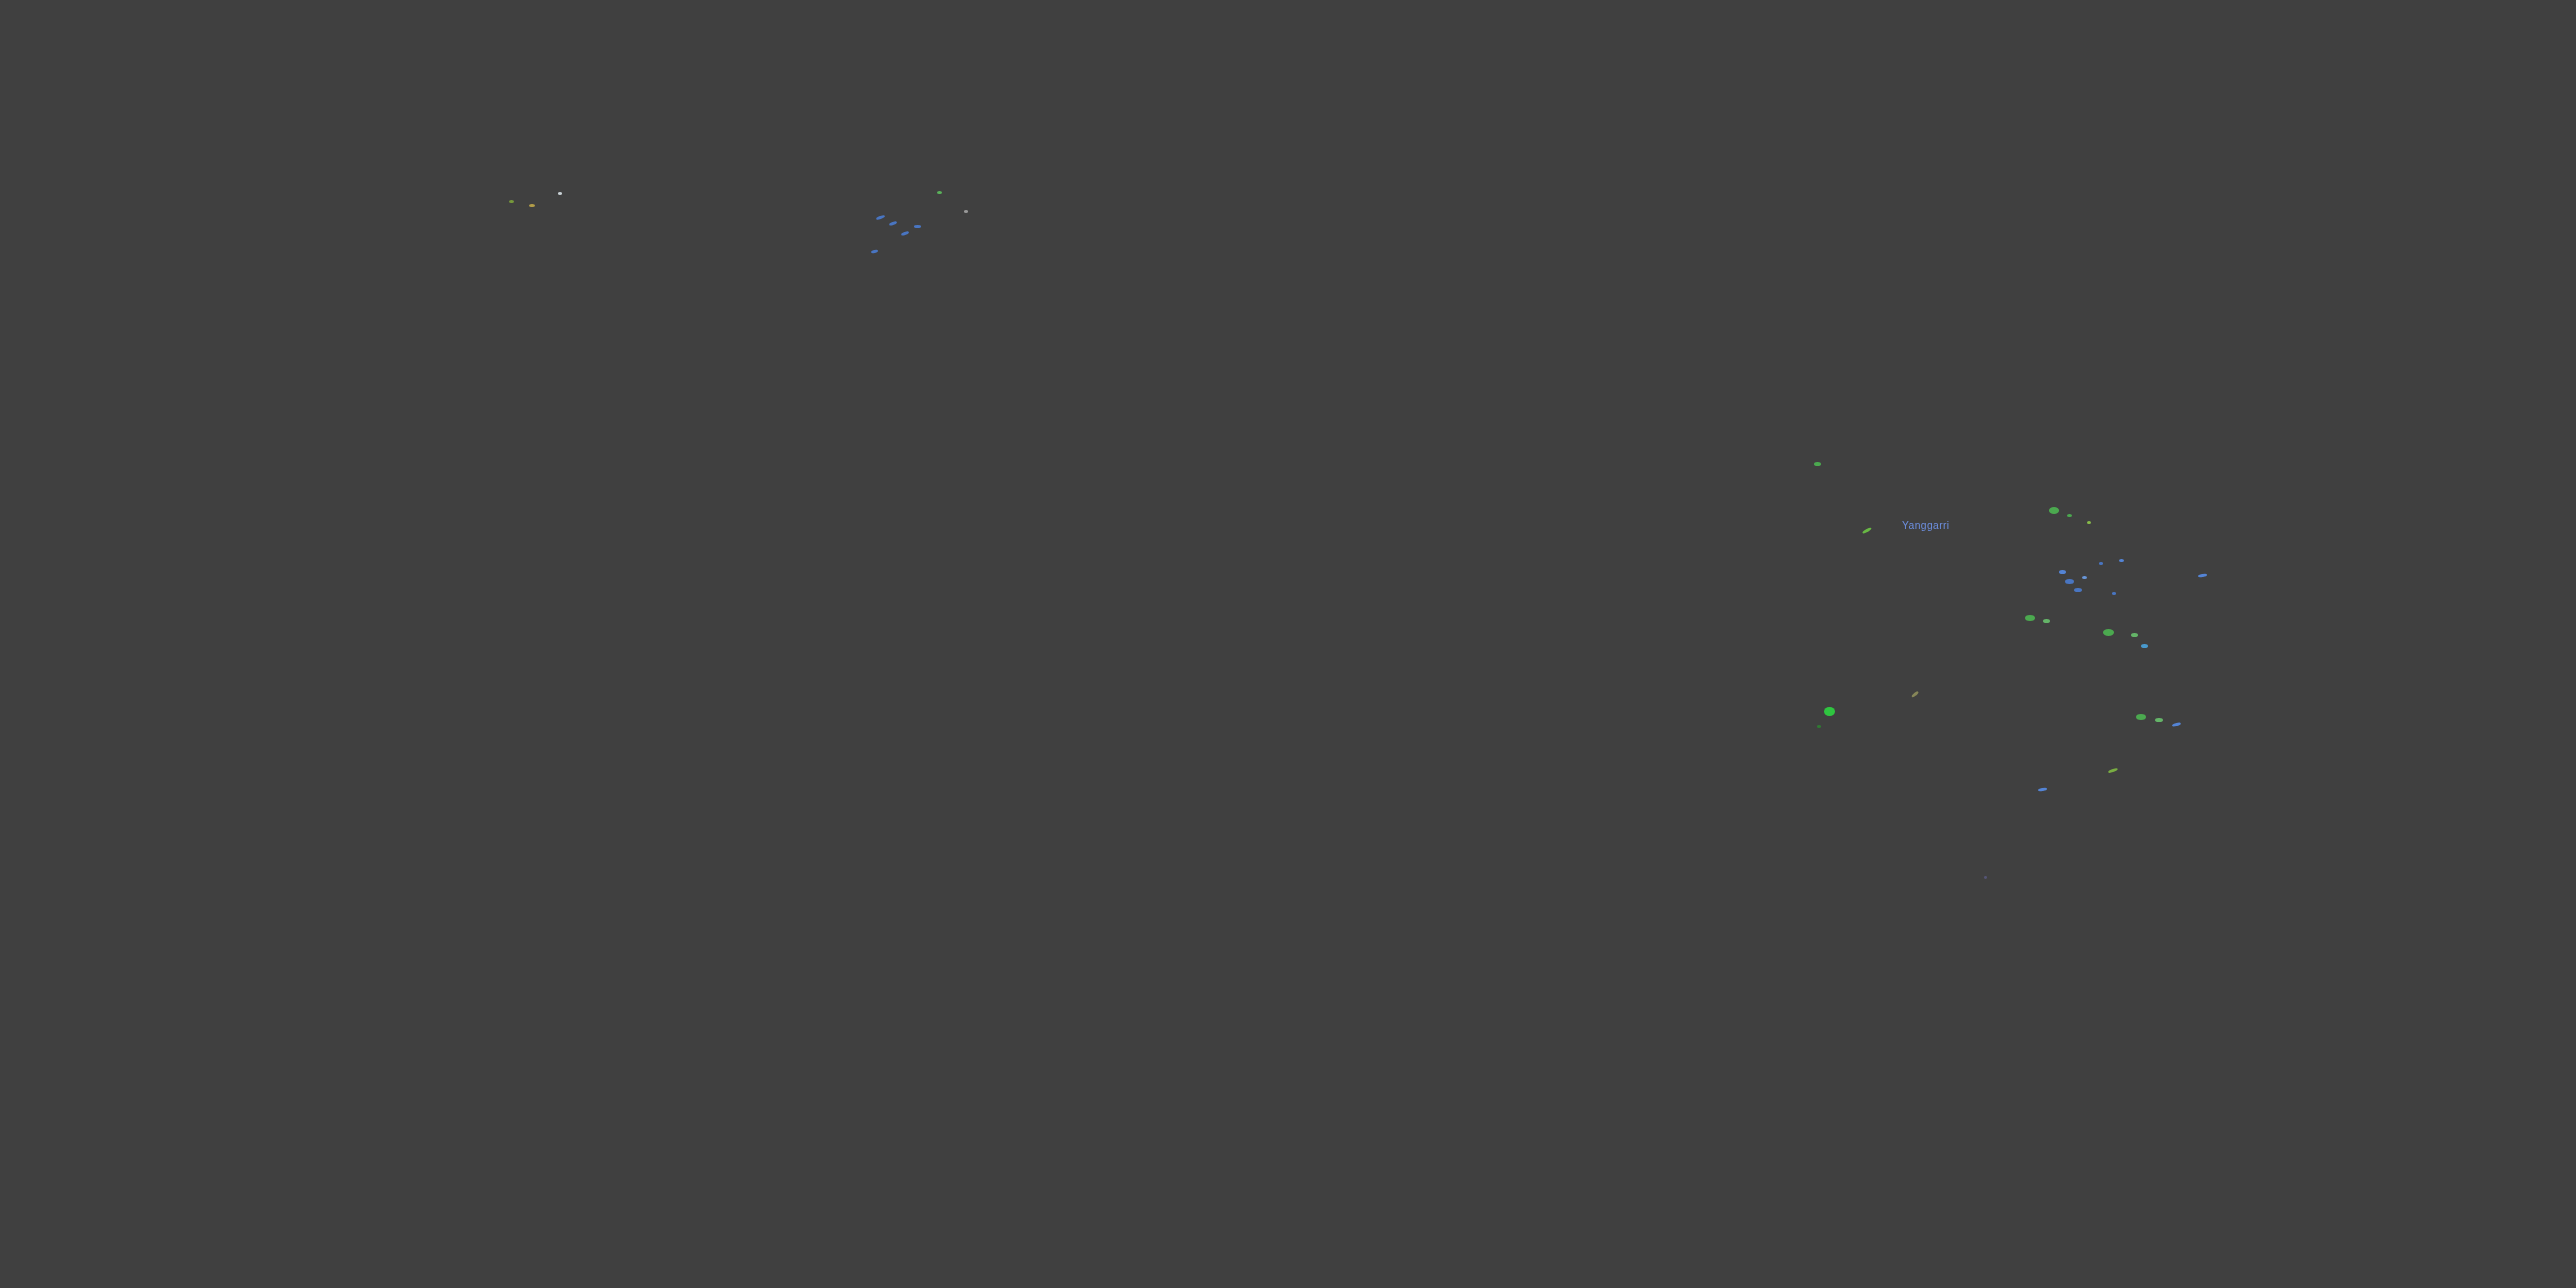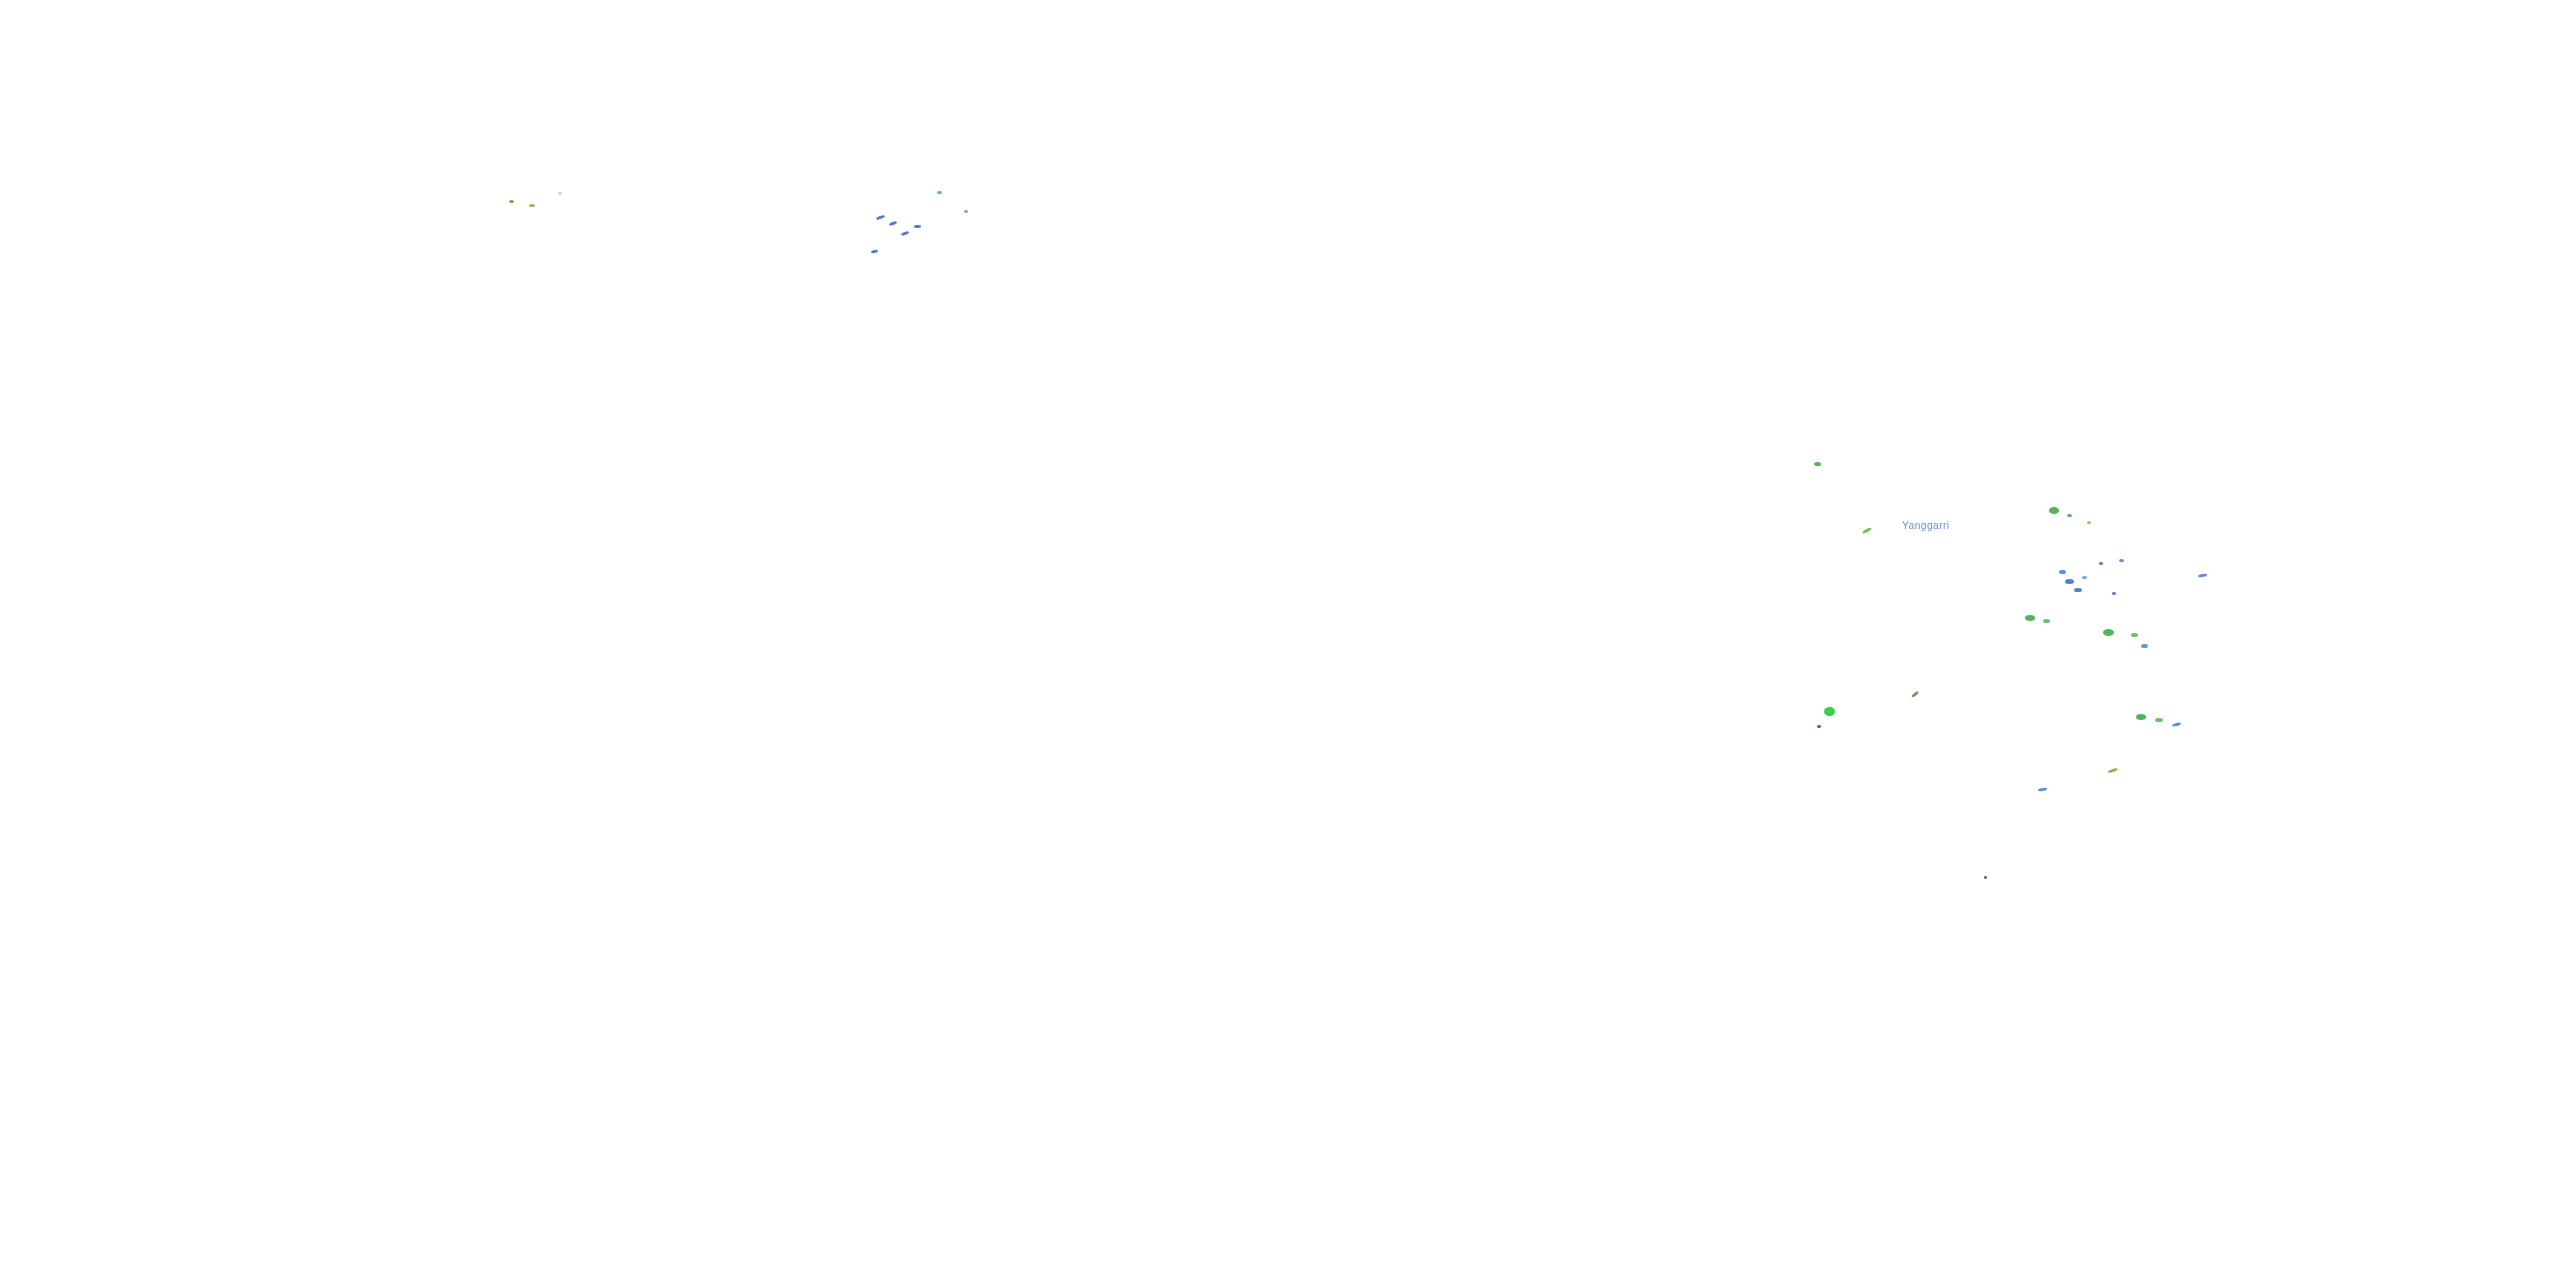--- a/index.html
+++ b/index.html
@@ -8,21 +8,21 @@
     background: #000000;
     width: 2576px;
     height: 1288px;
     overflow: hidden;
     font-family: "Liberation Sans", sans-serif;
   }
   .map-canvas {
     position: relative;
     width: 2576px;
     height: 1288px;
-    background: #ffffff;
+    background: #404040;
   }
   .marker-layer {
     position: absolute;
     inset: 0;
   }
   .marker {
     position: absolute;
     border-radius: 50%;
     opacity: 0.95;
   }

